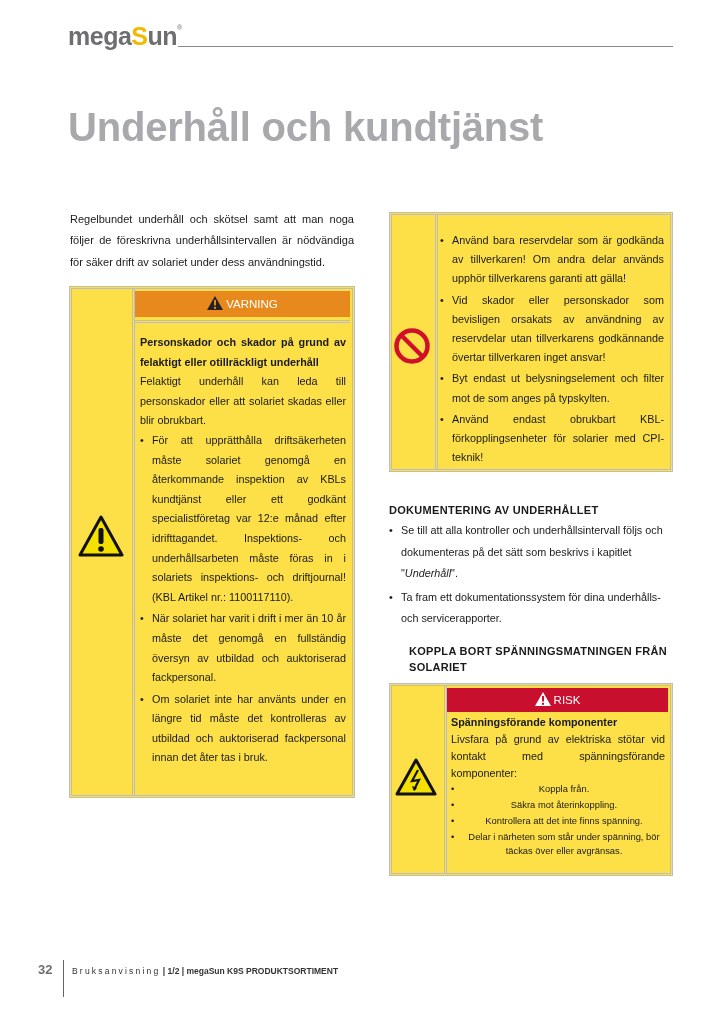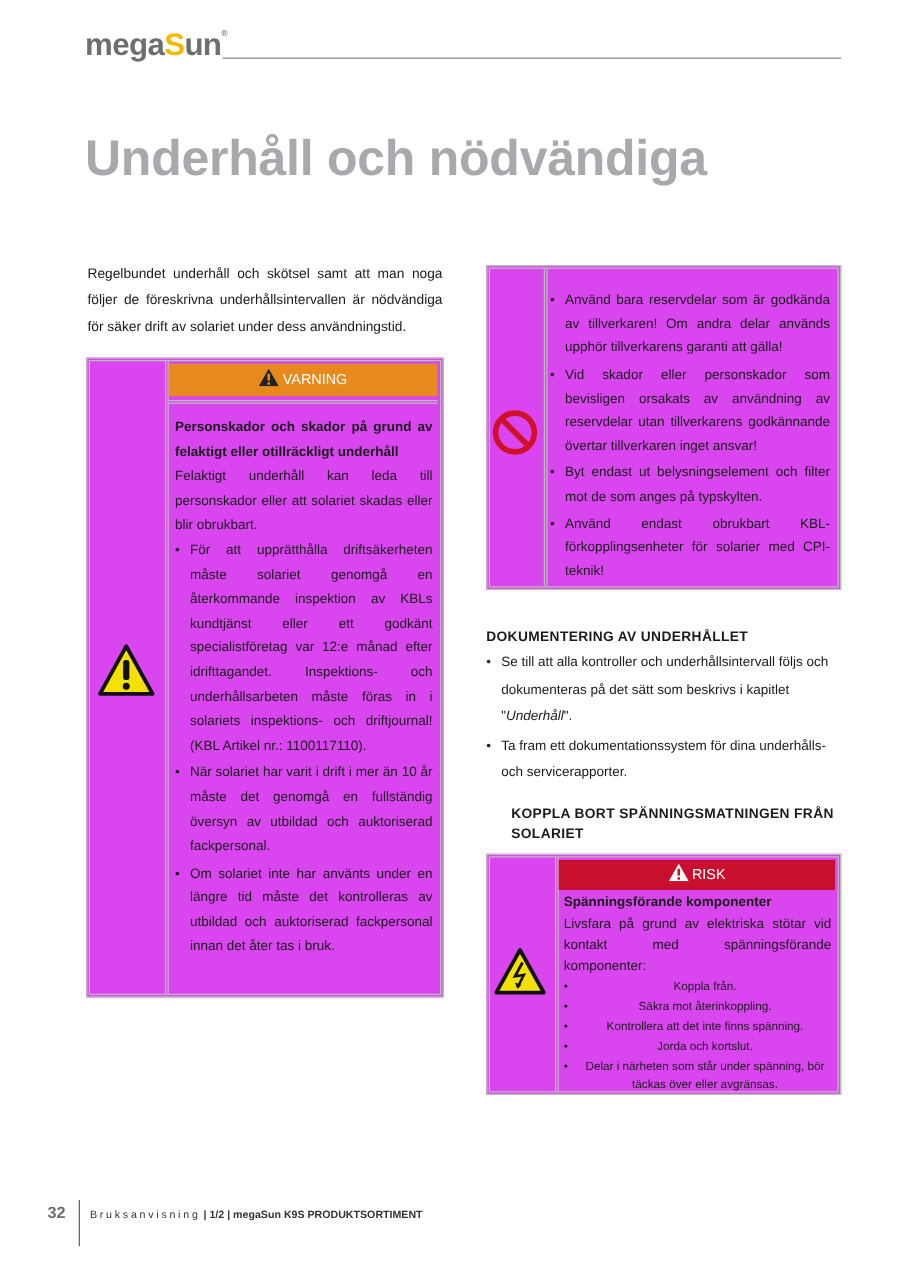--- a/index.html
+++ b/index.html
@@ -12,21 +12,21 @@
   .logo .s { color:#f5b800; }
   .logo .reg { font-size:7px; vertical-align:top; color:#888; position:relative; top:2px; }
   .header-line { left:178px; top:46px; width:495px; height:0; border-top:1px solid #8a8a8a; }
 
   .page-title { left:68px; top:105px; font-size:40px; font-weight:bold; color:#a7a9ac; letter-spacing:-0.2px; }
 
   
   .intro { left:70px; top:209px; width:284px; font-size:11px; line-height:21.4px; text-align:justify; }
 
   
-  .box { border:3px double #bdbdbd; background:#d946ef; box-sizing:border-box; }
+  .box { border:3px double #bdbdbd; background:#fde047; box-sizing:border-box; }
   .icon-col { position:absolute; left:0; top:0; bottom:0; border-right:3px double #bdbdbd; }
 
   .warn-box { left:69px; top:286px; width:286px; height:512px; }
   .warn-box .icon-col { width:60px; }
   .warn-head { position:absolute; left:63px; right:2px; top:2px; height:26px; background:#e8891d;
                color:#fff; font-size:11.5px; text-align:center; line-height:26px; }
   .warn-head .tri { display:inline-block; vertical-align:-2px; margin-right:3px; }
   .warn-body { position:absolute; left:63px; right:2px; top:31px; bottom:2px;
                border:3px double #bdbdbd; border-bottom:none; border-right:none; border-left:none; }
   .warn-content { position:absolute; left:68px; right:6px; top:44px; font-size:10.8px; line-height:19.6px; text-align:justify; }
@@ -63,21 +63,21 @@
   .footer-text { left:72px; top:966px; font-size:8.5px; color:#333; }
   .footer-text .spaced { letter-spacing:2.2px; }
   .footer-text b { font-weight:bold; }
 </style>
 </head>
 <body>
 
 <div class="abs logo"><span>mega</span><span class="s">S</span><span>un</span><span class="reg">®</span></div>
 <div class="abs header-line"></div>
 
-<h1 class="abs page-title" style="margin:0;">Underhåll och nödvändiga</h1>
+<h1 class="abs page-title" style="margin:0;">Underhåll och kundtjänst</h1>
 
 <p class="abs intro" style="margin:0;">Regelbundet underhåll och skötsel samt att man noga följer de föreskrivna underhållsintervallen är nödvändiga för säker drift av solariet under dess användningstid.</p>
 
 <div class="abs box warn-box">
   <div class="icon-col">
     <svg style="position:absolute;left:6px;top:226px;" width="46" height="42" viewBox="0 0 46 42">
       <polygon points="23,2 44,40 2,40" fill="#f5e100" stroke="#111" stroke-width="3" stroke-linejoin="round"></polygon>
       <rect x="20.5" y="13" width="5" height="16" rx="2" fill="#111"></rect>
       <circle cx="23" cy="34" r="2.8" fill="#111"></circle>
     </svg>
@@ -141,21 +141,20 @@
         <rect x="7" y="10.8" width="2" height="2" fill="#c8102e"></rect>
       </svg><span>RISK</span>
   </div>
   <div class="risk-content">
     <b>Spänningsförande komponenter</b>
     <div>Livsfara på grund av elektriska stötar vid kontakt med spänningsförande komponenter:</div>
     <ul class="bl risk-list">
       <li>Koppla från.</li>
       <li>Säkra mot återinkoppling.</li>
       <li>Kontrollera att det inte finns spänning.</li>
-      <li>Jorda och kortslut.</li>
       <li>Delar i närheten som står under spänning, bör täckas över eller avgränsas.</li>
     </ul>
   </div>
 </div>
 
 <div class="abs page-num">32</div>
 <div class="abs footer-vline"></div>
 <div class="abs footer-text"><span class="spaced">Bruksanvisning</span><b style="white-space:pre;"> | 1/2 | </b><b>megaSun K9S PRODUKTSORTIMENT</b></div>
 
 </body></html>

